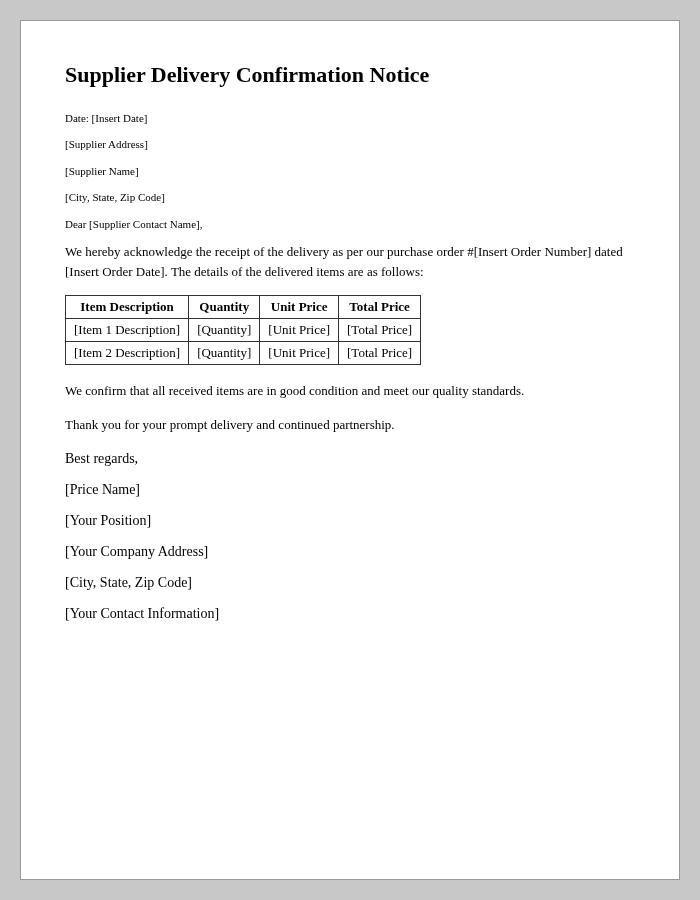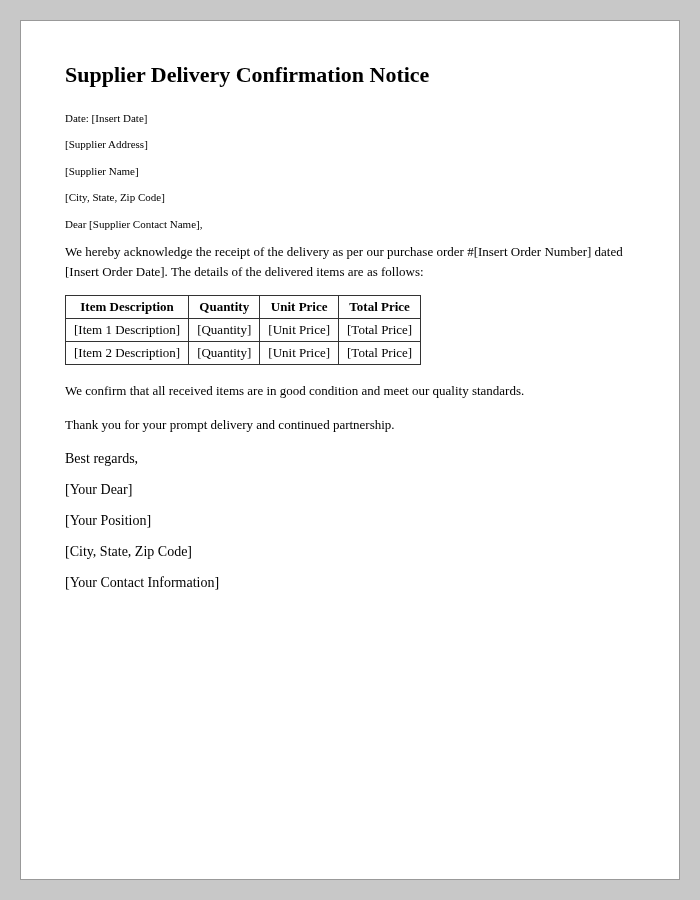--- a/index.html
+++ b/index.html
@@ -110,19 +110,20 @@
           <td>[Total Price]</td>
         </tr>
       </tbody>
   </table>
 
   <div class="doc-paragraph">We confirm that all received items are in good condition and meet our quality standards.</div>
   <div class="doc-paragraph">Thank you for your prompt delivery and continued partnership.</div>
 
   <div class="signature-section">
     <div class="signature-field">Best regards,</div>
-    <div class="signature-field">[Your Dear]</div>
+    <div class="signature-field">[Price Name]</div>
     <div class="signature-field">[Your Position]</div>
+    <div class="signature-field">[Your Company Address]</div>
     <div class="signature-field">[City, State, Zip Code]</div>
     <div class="signature-field">[Your Contact Information]</div>
   </div>
 
 </div>
 
 </body></html>

